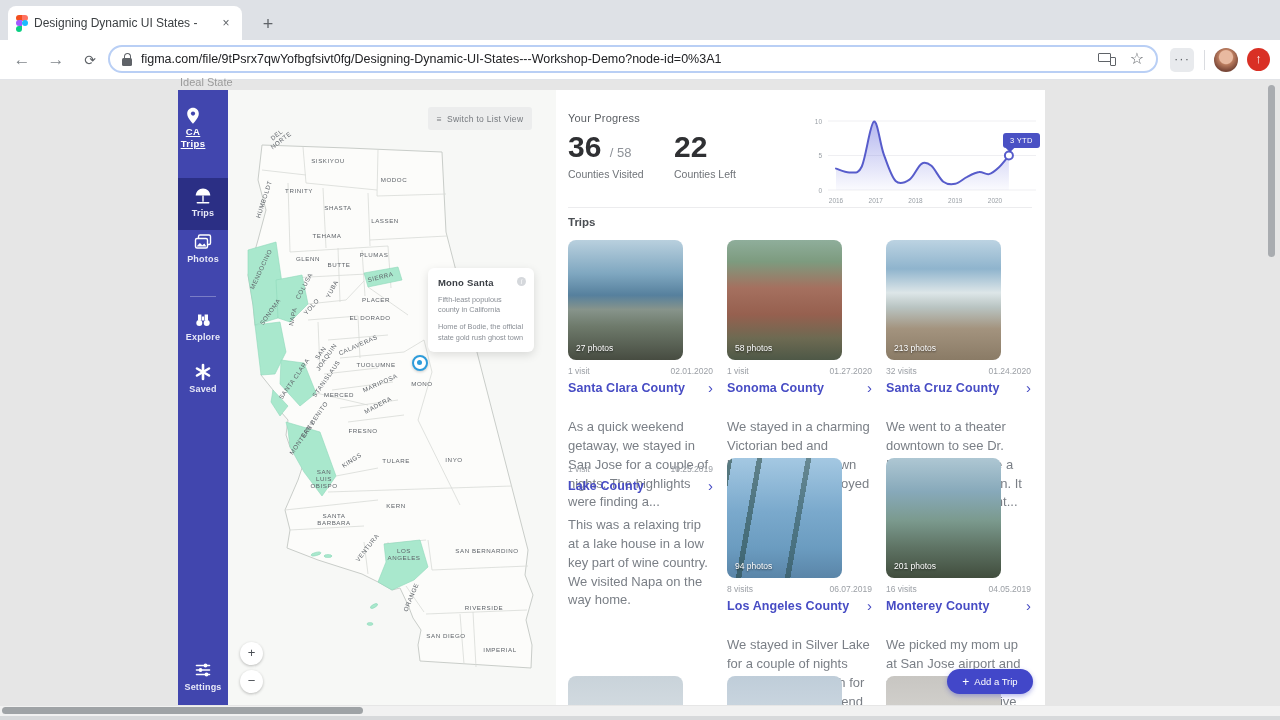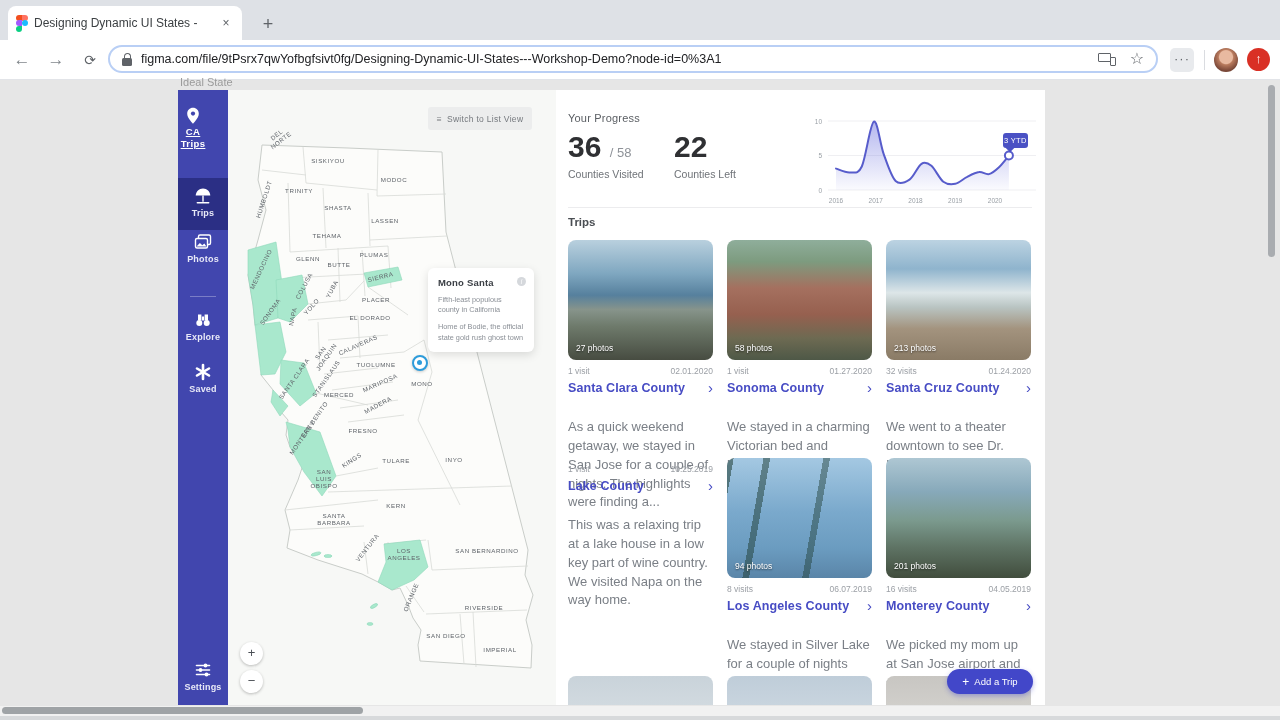--- a/index.html
+++ b/index.html
@@ -77,27 +77,27 @@
   .panel{position:absolute;left:378px;top:0;width:489px;height:615px;background:#fff;overflow:hidden;}
   .sec-title{position:absolute;left:12px;top:22px;font-size:11px;color:#5A5E63;letter-spacing:.2px;}
   .bignum{position:absolute;top:40px;font-size:30px;font-weight:bold;color:#2F3033;}
   .bignum small{font-size:13px;font-weight:normal;color:#8E9298;}
   .numlbl{position:absolute;top:78px;font-size:10.5px;color:#6F7378;}
   .prog-div{position:absolute;left:12px;top:117px;width:464px;height:1px;background:#ECECEE;}
   .trips-h{position:absolute;left:12px;top:126px;font-size:11.5px;color:#4A4E53;font-weight:bold;}
   #chart{position:absolute;left:252px;top:12px;}
   .tick{font-size:6.5px;fill:#9AA0A6;}
   .badge{position:absolute;left:447px;top:43px;background:#4A51C4;color:#fff;font-size:7.5px;
-    padding:3px 1px;border-radius:3px;letter-spacing:.3px;}
+    padding:3px 7px;border-radius:3px;letter-spacing:.3px;}
   .badge::after{content:"";position:absolute;left:4px;bottom:-3px;width:6px;height:6px;
     background:#4A51C4;transform:rotate(45deg);}
   #cards{position:absolute;left:12px;top:150px;width:466px;display:grid;
     grid-template-columns:145px 145px 145px;column-gap:14px;row-gap:23px;}
   .card{width:145px;height:195px;position:relative;}
-  .card-img{width:145px;height:120px;border-radius:8px;position:relative;overflow:hidden;}
+  .card-img{width:115px;height:120px;border-radius:8px;position:relative;overflow:hidden;}
   .photo-badge{position:absolute;left:8px;bottom:7px;color:#fff;font-size:8.5px;
     text-shadow:0 1px 2px rgba(0,0,0,.6);}
   .card-meta{display:flex;justify-content:space-between;margin-top:6px;font-size:8.5px;color:#9CA0A6;}
   .card-title{display:flex;justify-content:space-between;align-items:center;margin-top:5px;
     font-size:12.5px;font-weight:bold;color:#474CC4;letter-spacing:.1px;}
   .card-title .chev{font-size:15px;font-weight:normal;line-height:12px;}
   .card-desc{margin-top:23px;font-size:13px;line-height:1.45;color:#7A7F86;}
   .img-coast-cypress{background:linear-gradient(180deg,#b9d0de 0%,#7fa7c0 28%,#56809d 46%,#87948b 58%,#6e7a6b 72%,#474c41 100%);}
   .img-brick-inn{background:linear-gradient(180deg,#8fae9b 0%,#7d9b7f 18%,#a5705f 40%,#96604f 62%,#6d6a52 82%,#4e5847 100%);}
   .img-beach-waves{background:linear-gradient(180deg,#bcd3e2 0%,#8fb4cd 24%,#dde6e8 44%,#b9c4c2 56%,#a3937e 74%,#8a7b66 100%);}

